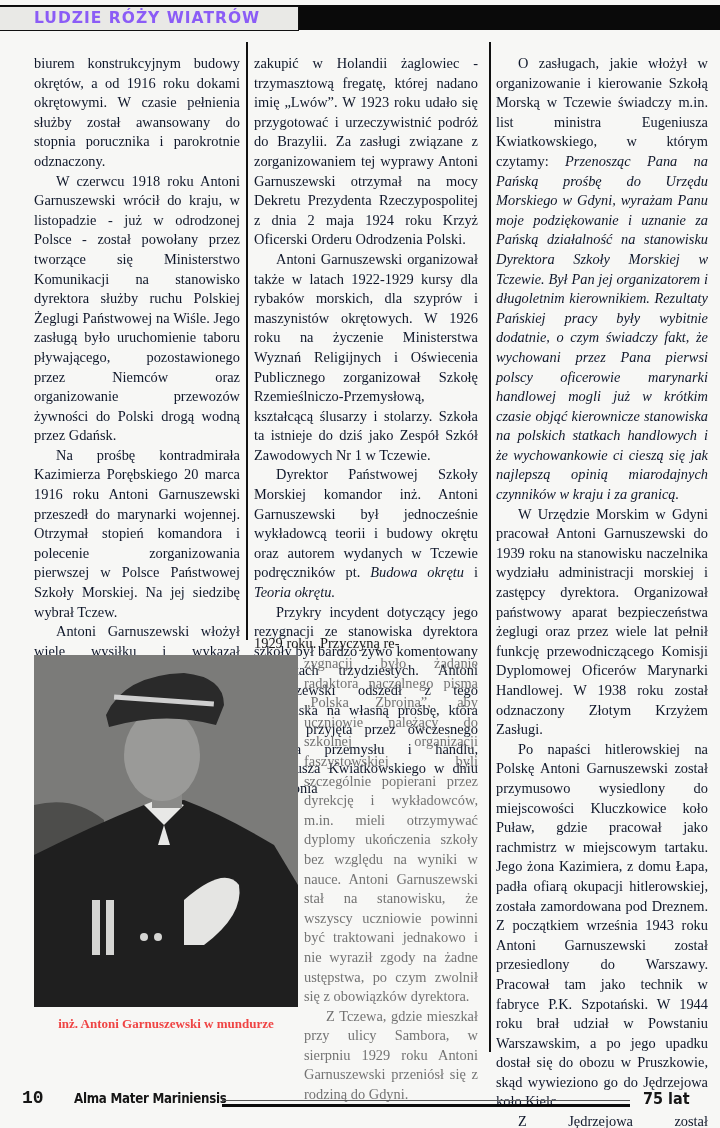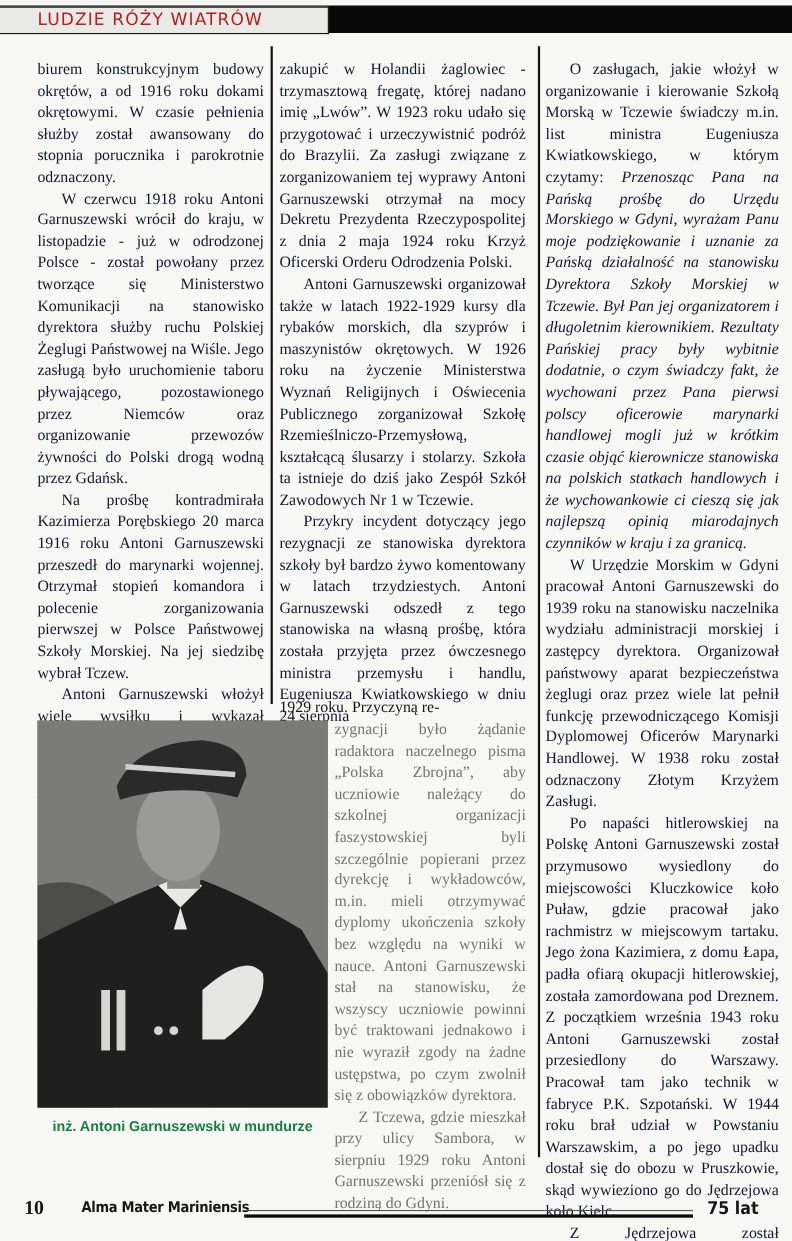--- a/index.html
+++ b/index.html
@@ -11,22 +11,22 @@
   .header-bar {
     position: absolute; left: 0; top: 5px; width: 720px; height: 25px;
     background: #0a0a0a;
   }
   .header-box {
     position: absolute; left: 0; top: 6px; width: 298px; height: 23px;
     background: #e9e9e6; border: 1px solid #111; border-left: none;
   }
   .header-title {
     position: absolute; left: 34px; top: 6px; height: 23px; line-height: 24px;
-    font-family: "DejaVu Sans", sans-serif; font-size: 15.5px; font-weight: normal;
-    letter-spacing: 1px; color: #b91c1c;
+    font-family: "DejaVu Sans", sans-serif; font-size: 15.5px; font-weight: bold;
+    letter-spacing: 1px; color: #8b5cf6;
   }
   .col {
     position: absolute; top: 54px;
     font-family: "Liberation Serif", serif; font-size: 14.4px; line-height: 19.6px;
     text-align: justify; color: #0f172a;
   }
   .col p { margin: 0; text-indent: 22px; }
   .col p.noindent { text-indent: 0; }
   .col1 { left: 34px; width: 206px; }
   .col2 { left: 254px; width: 224px; }
@@ -45,28 +45,28 @@
     font-family: "Liberation Serif", serif; font-size: 14.4px; line-height: 19.6px; text-align: left; }
   em { font-style: italic; }
   .photo {
     position: absolute; left: 34px; top: 655px; width: 264px; height: 352px;
     background: radial-gradient(ellipse at 50% 30%, #8d8d8b 0%, #6c6c6a 60%, #555 100%);
     overflow: hidden;
   }
   .photo svg { display: block; }
   .caption {
     position: absolute; left: 34px; top: 1016px; width: 264px; text-align: center;
-    font-family: Liberation Sans, sans-serif; font-weight: bold; font-size: 13px; line-height: 16.5px;
-    color: #15803d;
+    font-family: Liberation Serif, serif; font-weight: bold; font-size: 13px; line-height: 16.5px;
+    color: #ef4444;
   }
   .footer {
     position: absolute; left: 0; top: 1088px; width: 720px; height: 26px;
   }
   .page-num {
-    position: absolute; left: 22px; top: 0; font-family: Liberation Serif, serif;
+    position: absolute; left: 22px; top: 0; font-family: Liberation Mono, monospace;
     font-weight: bold; font-size: 18px;
   }
   .journal {
     position: absolute; left: 74px; top: 2px; font-family: "DejaVu Sans", sans-serif;
     font-size: 13.5px; font-weight: bold; letter-spacing: -0.3px; transform: scaleX(0.88); transform-origin: left;
   }
   .rule-thin { position: absolute; left: 222px; top: 12px; width: 408px; height: 1px; background: #555; }
   .rule-thick { position: absolute; left: 222px; top: 16px; width: 408px; height: 3px; background: #0b0b0b; }
   .anniv {
     position: absolute; left: 643px; top: 1px; font-family: "DejaVu Sans", sans-serif;
@@ -86,20 +86,21 @@
 <div class="col col1">
   <p class="noindent">biurem konstrukcyjnym budowy okrętów, a od 1916 roku dokami okrętowymi. W czasie pełnienia służby został awansowany do stopnia porucznika i parokrotnie odznaczony.</p>
   <p>W czerwcu 1918 roku Antoni Garnuszewski wrócił do kraju, w listopadzie - już w odrodzonej Polsce - został powołany przez tworzące się Ministerstwo Komunikacji na stanowisko dyrektora służby ruchu Polskiej Żeglugi Państwowej na Wiśle. Jego zasługą było uruchomienie taboru pływającego, pozostawionego przez Niemców oraz organizowanie przewozów żywności do Polski drogą wodną przez Gdańsk.</p>
   <p>Na prośbę kontradmirała Kazimierza Porębskiego 20 marca 1916 roku Antoni Garnuszewski przeszedł do marynarki wojennej. Otrzymał stopień komandora i polecenie zorganizowania pierwszej w Polsce Państwowej Szkoły Morskiej. Na jej siedzibę wybrał Tczew.</p>
   <p>Antoni Garnuszewski włożył wiele wysiłku i wykazał niezmordowaną energię na stanowisku dyrektora szkoły. Początki jej były przecież trudne. Trzeba było organizować wszystko od podstaw i opracować program nauki, przygotować podręczniki, stworzyć warsztaty szkolne, zakupić statek żaglowy niezbędny do szkolenia praktycznego. Z pionierską energią udało się już w 1920 roku</p>
 </div>
 
 <div class="col col2">
   <p class="noindent">zakupić w Holandii żaglowiec - trzymasztową fregatę, której nadano imię „Lwów”. W 1923 roku udało się przygotować i urzeczywistnić podróż do Brazylii. Za zasługi związane z zorganizowaniem tej wyprawy Antoni Garnuszewski otrzymał na mocy Dekretu Prezydenta Rzeczypospolitej z dnia 2 maja 1924 roku Krzyż Oficerski Orderu Odrodzenia Polski.</p>
   <p>Antoni Garnuszewski organizował także w latach 1922-1929 kursy dla rybaków morskich, dla szyprów i maszynistów okrętowych. W 1926 roku na życzenie Ministerstwa Wyznań Religijnych i Oświecenia Publicznego zorganizował Szkołę Rzemieślniczo-Przemysłową, kształcącą ślusarzy i stolarzy. Szkoła ta istnieje do dziś jako Zespół Szkół Zawodowych Nr 1 w Tczewie.</p>
+  <p><span>Dyrektor Państwowej Szkoły Morskiej komandor inż. Antoni Garnuszewski był jednocześnie wykładowcą teorii i budowy okrętu oraz autorem wydanych w Tczewie podręczników pt. </span><em>Budowa okrętu</em><span> i </span><em>Teoria okrętu.</em></p>
   <p>Przykry incydent dotyczący jego rezygnacji ze stanowiska dyrektora szkoły był bardzo żywo komentowany w latach trzydziestych. Antoni Garnuszewski odszedł z tego stanowiska na własną prośbę, która została przyjęta przez ówczesnego ministra przemysłu i handlu, Eugeniusza Kwiatkowskiego w dniu 24 sierpnia</p>
 </div>
 <div class="tail-line">1929 roku. Przyczyną re-</div>
 
 <div class="col2-lower">
   <p class="noindent">zygnacji było żądanie radaktora naczelnego pisma „Polska Zbrojna”, aby uczniowie należący do szkolnej organizacji faszystowskiej byli szczególnie popierani przez dyrekcję i wykładowców, m.in. mieli otrzymywać dyplomy ukończenia szkoły bez względu na wyniki w nauce. Antoni Garnuszewski stał na stanowisku, że wszyscy uczniowie powinni być traktowani jednakowo i nie wyraził zgody na żadne ustępstwa, po czym zwolnił się z obowiązków dyrektora.</p>
   <p>Z Tczewa, gdzie mieszkał przy ulicy Sambora, w sierpniu 1929 roku Antoni Garnuszewski przeniósł się z rodziną do Gdyni.</p>
 </div>
 
 <div class="photo">

